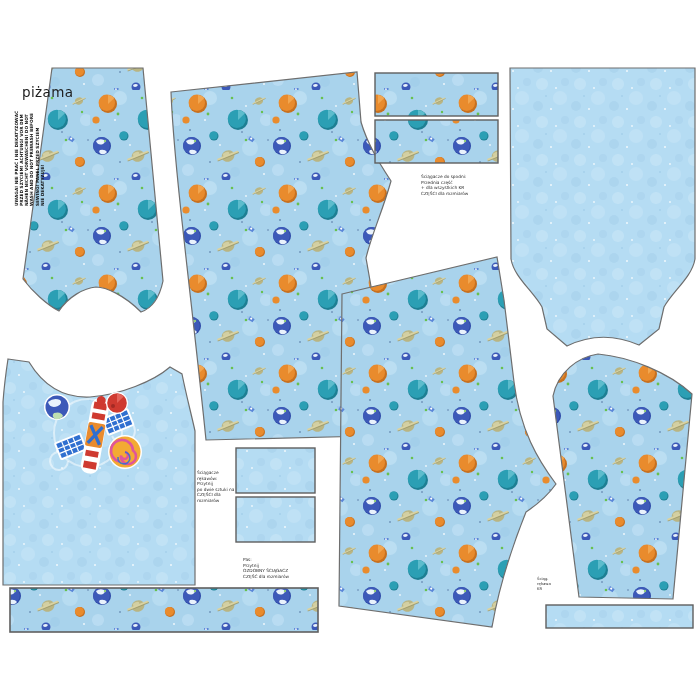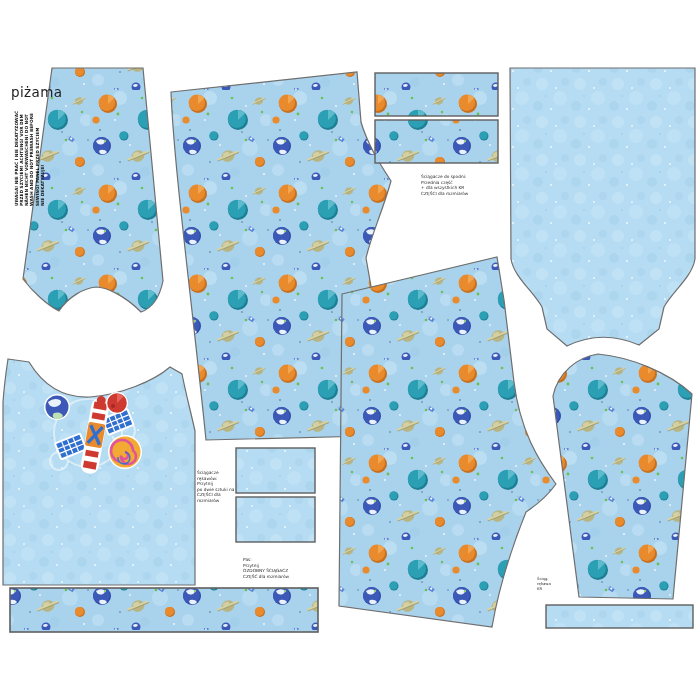--- a/index.html
+++ b/index.html
@@ -1,19 +1,19 @@
 <!DOCTYPE html>
 <html><head>
 <meta charset="utf-8">
 <style>
   html,body{margin:0;padding:0;background:#ffffff;}
   .canvas{position:relative;width:700px;height:700px;background:#ffffff;overflow:hidden;
           font-family:"DejaVu Sans",sans-serif;}
   .panel-svg{position:absolute;left:0;top:0;}
-  .lbl-pizama{position:absolute;left:11px;top:84px;font-size:13.5px;color:#1d1d1d;
+  .lbl-pizama{position:absolute;left:22px;top:84px;font-size:13.5px;color:#1d1d1d;
               letter-spacing:.4px;font-family:"DejaVu Sans",sans-serif;}
   .care{position:absolute;left:14px;top:206px;width:112px;
         transform:rotate(-90deg);transform-origin:0 0;
         font-size:4.3px;line-height:1.2;color:#101010;font-weight:bold;}
   .note{position:absolute;font-size:4.3px;line-height:1.3;color:#2e2e2e;}
   .note-1{left:421px;top:174px;width:62px;}
   .note-2{left:197px;top:470px;width:42px;}
   .note-3{left:243px;top:557px;width:52px;}
   .note-4{left:537px;top:577px;width:30px;font-size:3.8px;}
 </style>

